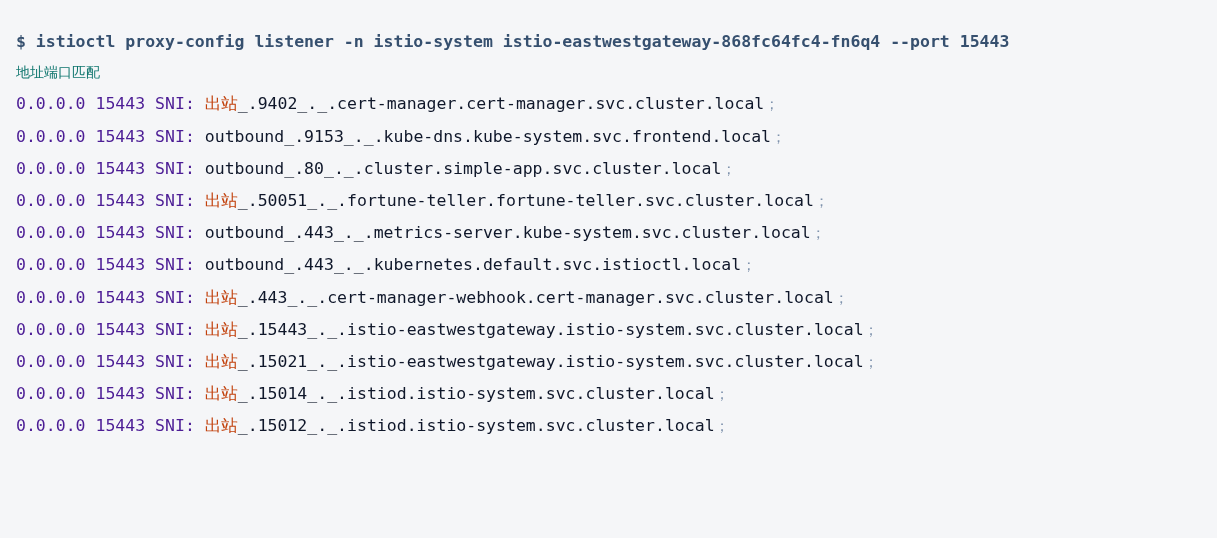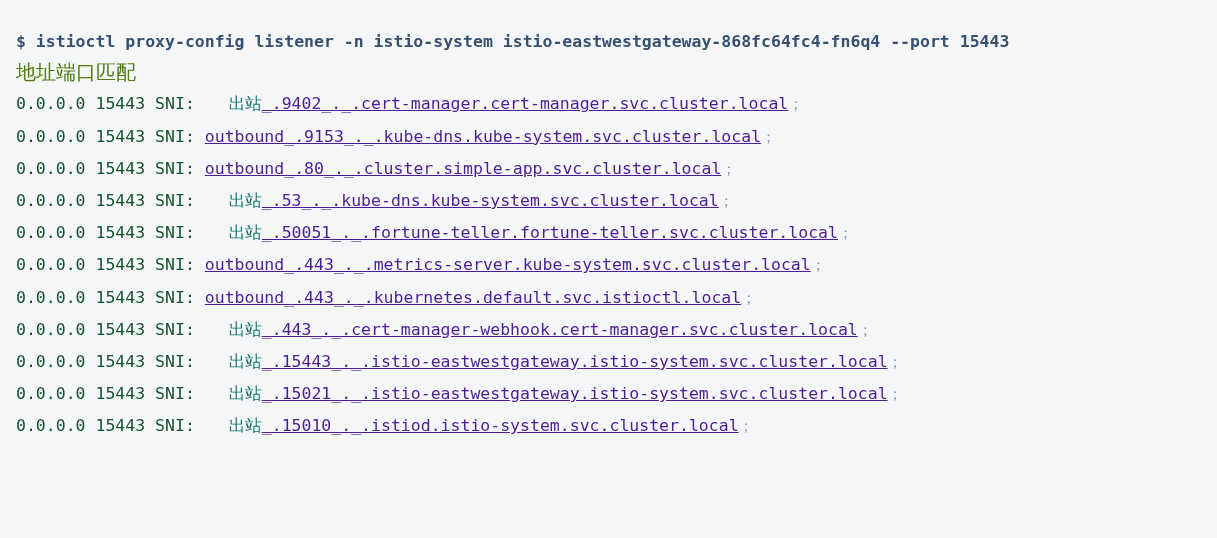--- a/index.html
+++ b/index.html
@@ -35,71 +35,69 @@
 
   
   .line.command {
     color: #36506f;
     font-weight: 700;
   }
 
   
   .line.caption {
     font-family: Liberation Sans, sans-serif;
-    font-size: 20px;
-    color: #4d7c0f;
+    font-size: 14px;
+    color: #0f766e;
     font-weight: 400;
   }
 
   
   .line .addr,
   .line .port,
   .line .sni-key {
-    color: #14532d;
+    color: #4c1d95;
   }
 
   
   .line .cjk {
     font-family: Liberation Sans, sans-serif;
-    color: #0f766e;
-    margin-left: 24px;
+    color: #c2410c;
   }
 
   
   .line .sni-val {
     color: #5b7losing;
   }
   .line .sni-val {
-    color: #4c1d95;
-    text-decoration: underline;
+    color: #0f172a;
   }
 
   
   .line .semi {
     font-family: "DejaVu Serif", "Liberation Serif", serif;
     color: #7f93ad;
     font-size: 15px;
   }
 </style>
 </head>
 <body>
 
 <div id="terminal-output">
 
   <div class="line command">$ istioctl proxy-config listener -n istio-system istio-eastwestgateway-868fc64fc4-fn6q4 --port 15443</div>
 
   <div class="line caption">地址端口匹配</div>
 
   <div id="rows">
       <div class="line"><span class="addr">0.0.0.0 </span><span class="port">15443 </span><span class="sni-key">SNI: </span><span class="cjk">出站</span><span class="sni-val">_.9402_._.cert-manager.cert-manager.svc.cluster.local</span><span class="semi">；</span></div>
-      <div class="line"><span class="addr">0.0.0.0 </span><span class="port">15443 </span><span class="sni-key">SNI: </span><span class="sni-val">outbound_.9153_._.kube-dns.kube-system.svc.cluster.local</span><span class="semi">；</span></div>
+      <div class="line"><span class="addr">0.0.0.0 </span><span class="port">15443 </span><span class="sni-key">SNI: </span><span class="sni-val">outbound_.9153_._.kube-dns.kube-system.svc.frontend.local</span><span class="semi">；</span></div>
       <div class="line"><span class="addr">0.0.0.0 </span><span class="port">15443 </span><span class="sni-key">SNI: </span><span class="sni-val">outbound_.80_._.cluster.simple-app.svc.cluster.local</span><span class="semi">；</span></div>
-      <div class="line"><span class="addr">0.0.0.0 </span><span class="port">15443 </span><span class="sni-key">SNI: </span><span class="cjk">出站</span><span class="sni-val">_.53_._.kube-dns.kube-system.svc.cluster.local</span><span class="semi">；</span></div>
       <div class="line"><span class="addr">0.0.0.0 </span><span class="port">15443 </span><span class="sni-key">SNI: </span><span class="cjk">出站</span><span class="sni-val">_.50051_._.fortune-teller.fortune-teller.svc.cluster.local</span><span class="semi">；</span></div>
       <div class="line"><span class="addr">0.0.0.0 </span><span class="port">15443 </span><span class="sni-key">SNI: </span><span class="sni-val">outbound_.443_._.metrics-server.kube-system.svc.cluster.local</span><span class="semi">；</span></div>
       <div class="line"><span class="addr">0.0.0.0 </span><span class="port">15443 </span><span class="sni-key">SNI: </span><span class="sni-val">outbound_.443_._.kubernetes.default.svc.istioctl.local</span><span class="semi">；</span></div>
       <div class="line"><span class="addr">0.0.0.0 </span><span class="port">15443 </span><span class="sni-key">SNI: </span><span class="cjk">出站</span><span class="sni-val">_.443_._.cert-manager-webhook.cert-manager.svc.cluster.local</span><span class="semi">；</span></div>
       <div class="line"><span class="addr">0.0.0.0 </span><span class="port">15443 </span><span class="sni-key">SNI: </span><span class="cjk">出站</span><span class="sni-val">_.15443_._.istio-eastwestgateway.istio-system.svc.cluster.local</span><span class="semi">；</span></div>
       <div class="line"><span class="addr">0.0.0.0 </span><span class="port">15443 </span><span class="sni-key">SNI: </span><span class="cjk">出站</span><span class="sni-val">_.15021_._.istio-eastwestgateway.istio-system.svc.cluster.local</span><span class="semi">；</span></div>
-      <div class="line"><span class="addr">0.0.0.0 </span><span class="port">15443 </span><span class="sni-key">SNI: </span><span class="cjk">出站</span><span class="sni-val">_.15010_._.istiod.istio-system.svc.cluster.local</span><span class="semi">；</span></div>
+      <div class="line"><span class="addr">0.0.0.0 </span><span class="port">15443 </span><span class="sni-key">SNI: </span><span class="cjk">出站</span><span class="sni-val">_.15014_._.istiod.istio-system.svc.cluster.local</span><span class="semi">；</span></div>
+      <div class="line"><span class="addr">0.0.0.0 </span><span class="port">15443 </span><span class="sni-key">SNI: </span><span class="cjk">出站</span><span class="sni-val">_.15012_._.istiod.istio-system.svc.cluster.local</span><span class="semi">；</span></div>
     </div>
 
 </div>
 
 </body></html>

